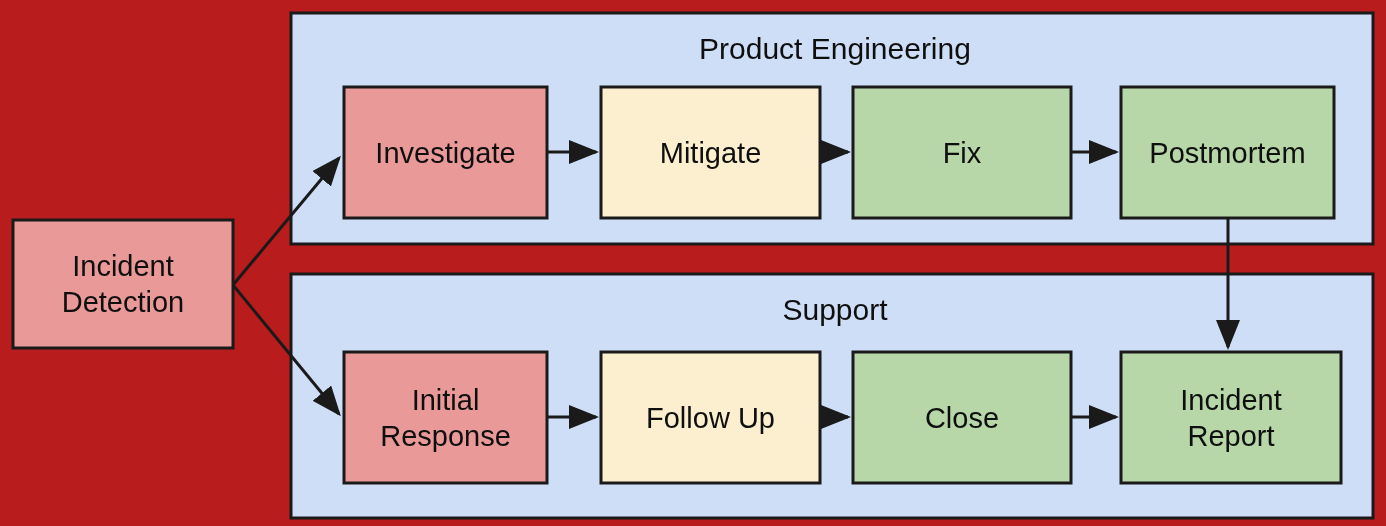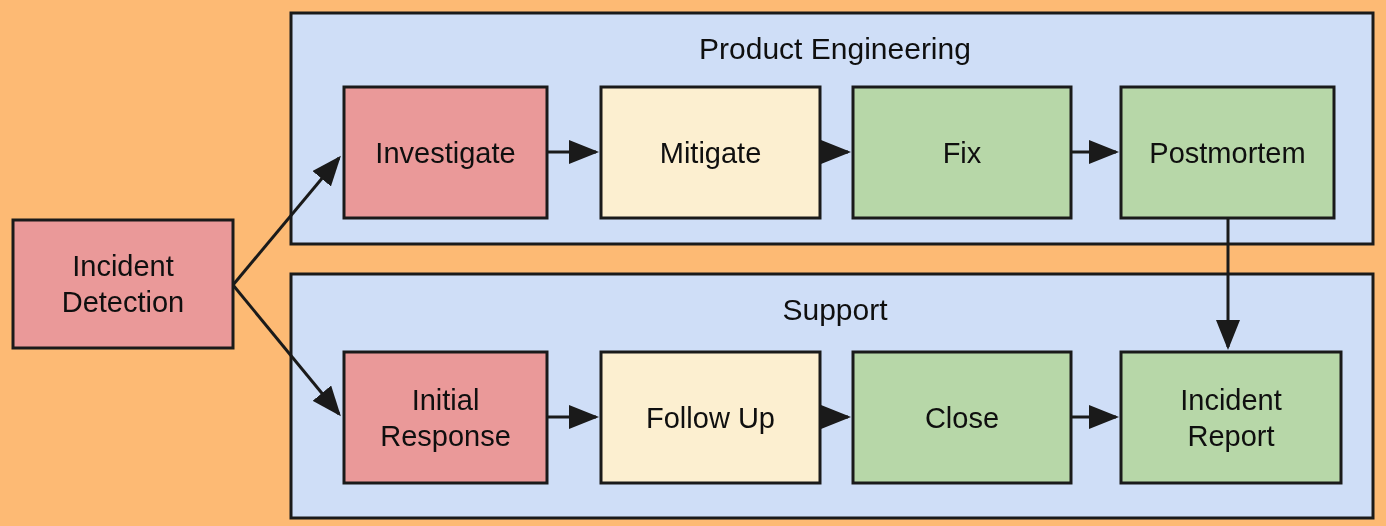--- a/index.html
+++ b/index.html
@@ -11,21 +11,21 @@
   body {
     width: 1386px;
     height: 526px;
     font-family: "Liberation Sans", sans-serif;
     overflow: hidden;
   }
   #diagram-root {
     position: relative;
     width: 1386px;
     height: 526px;
-    background: #fdba74;
+    background: #b91c1c;
   }
   svg#flow {
     display: block;
     width: 1386px;
     height: 526px;
   }
   .lane-rect {
     fill: #cfdef7;
     stroke: #1a1a1a;
     stroke-width: 3;

